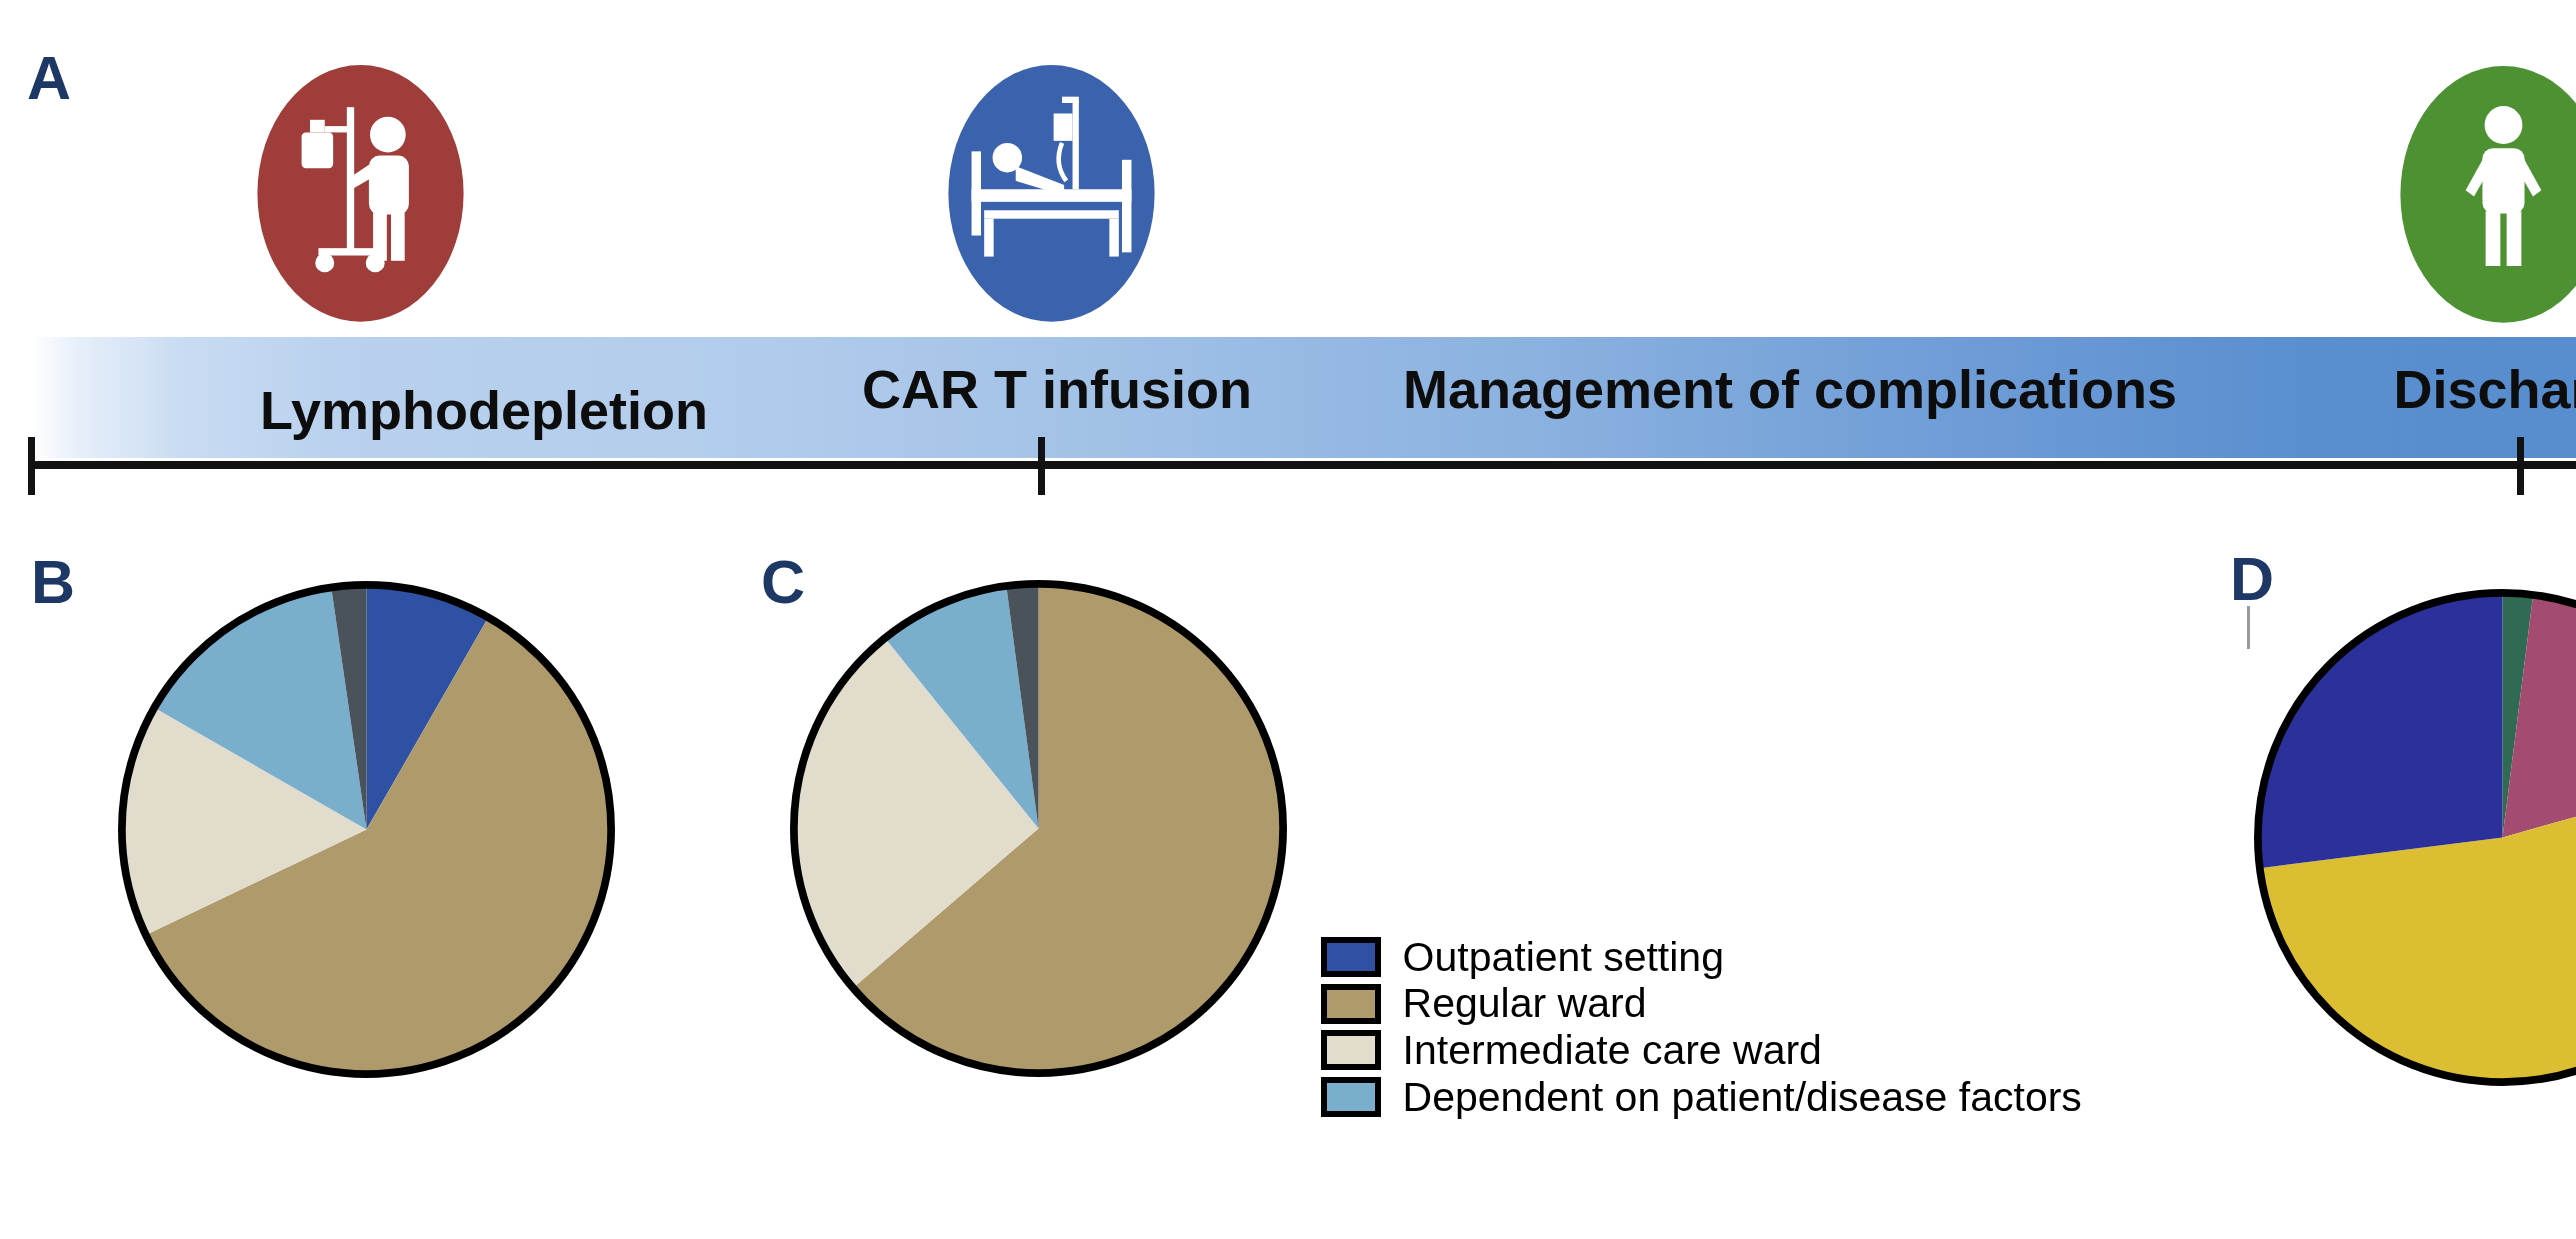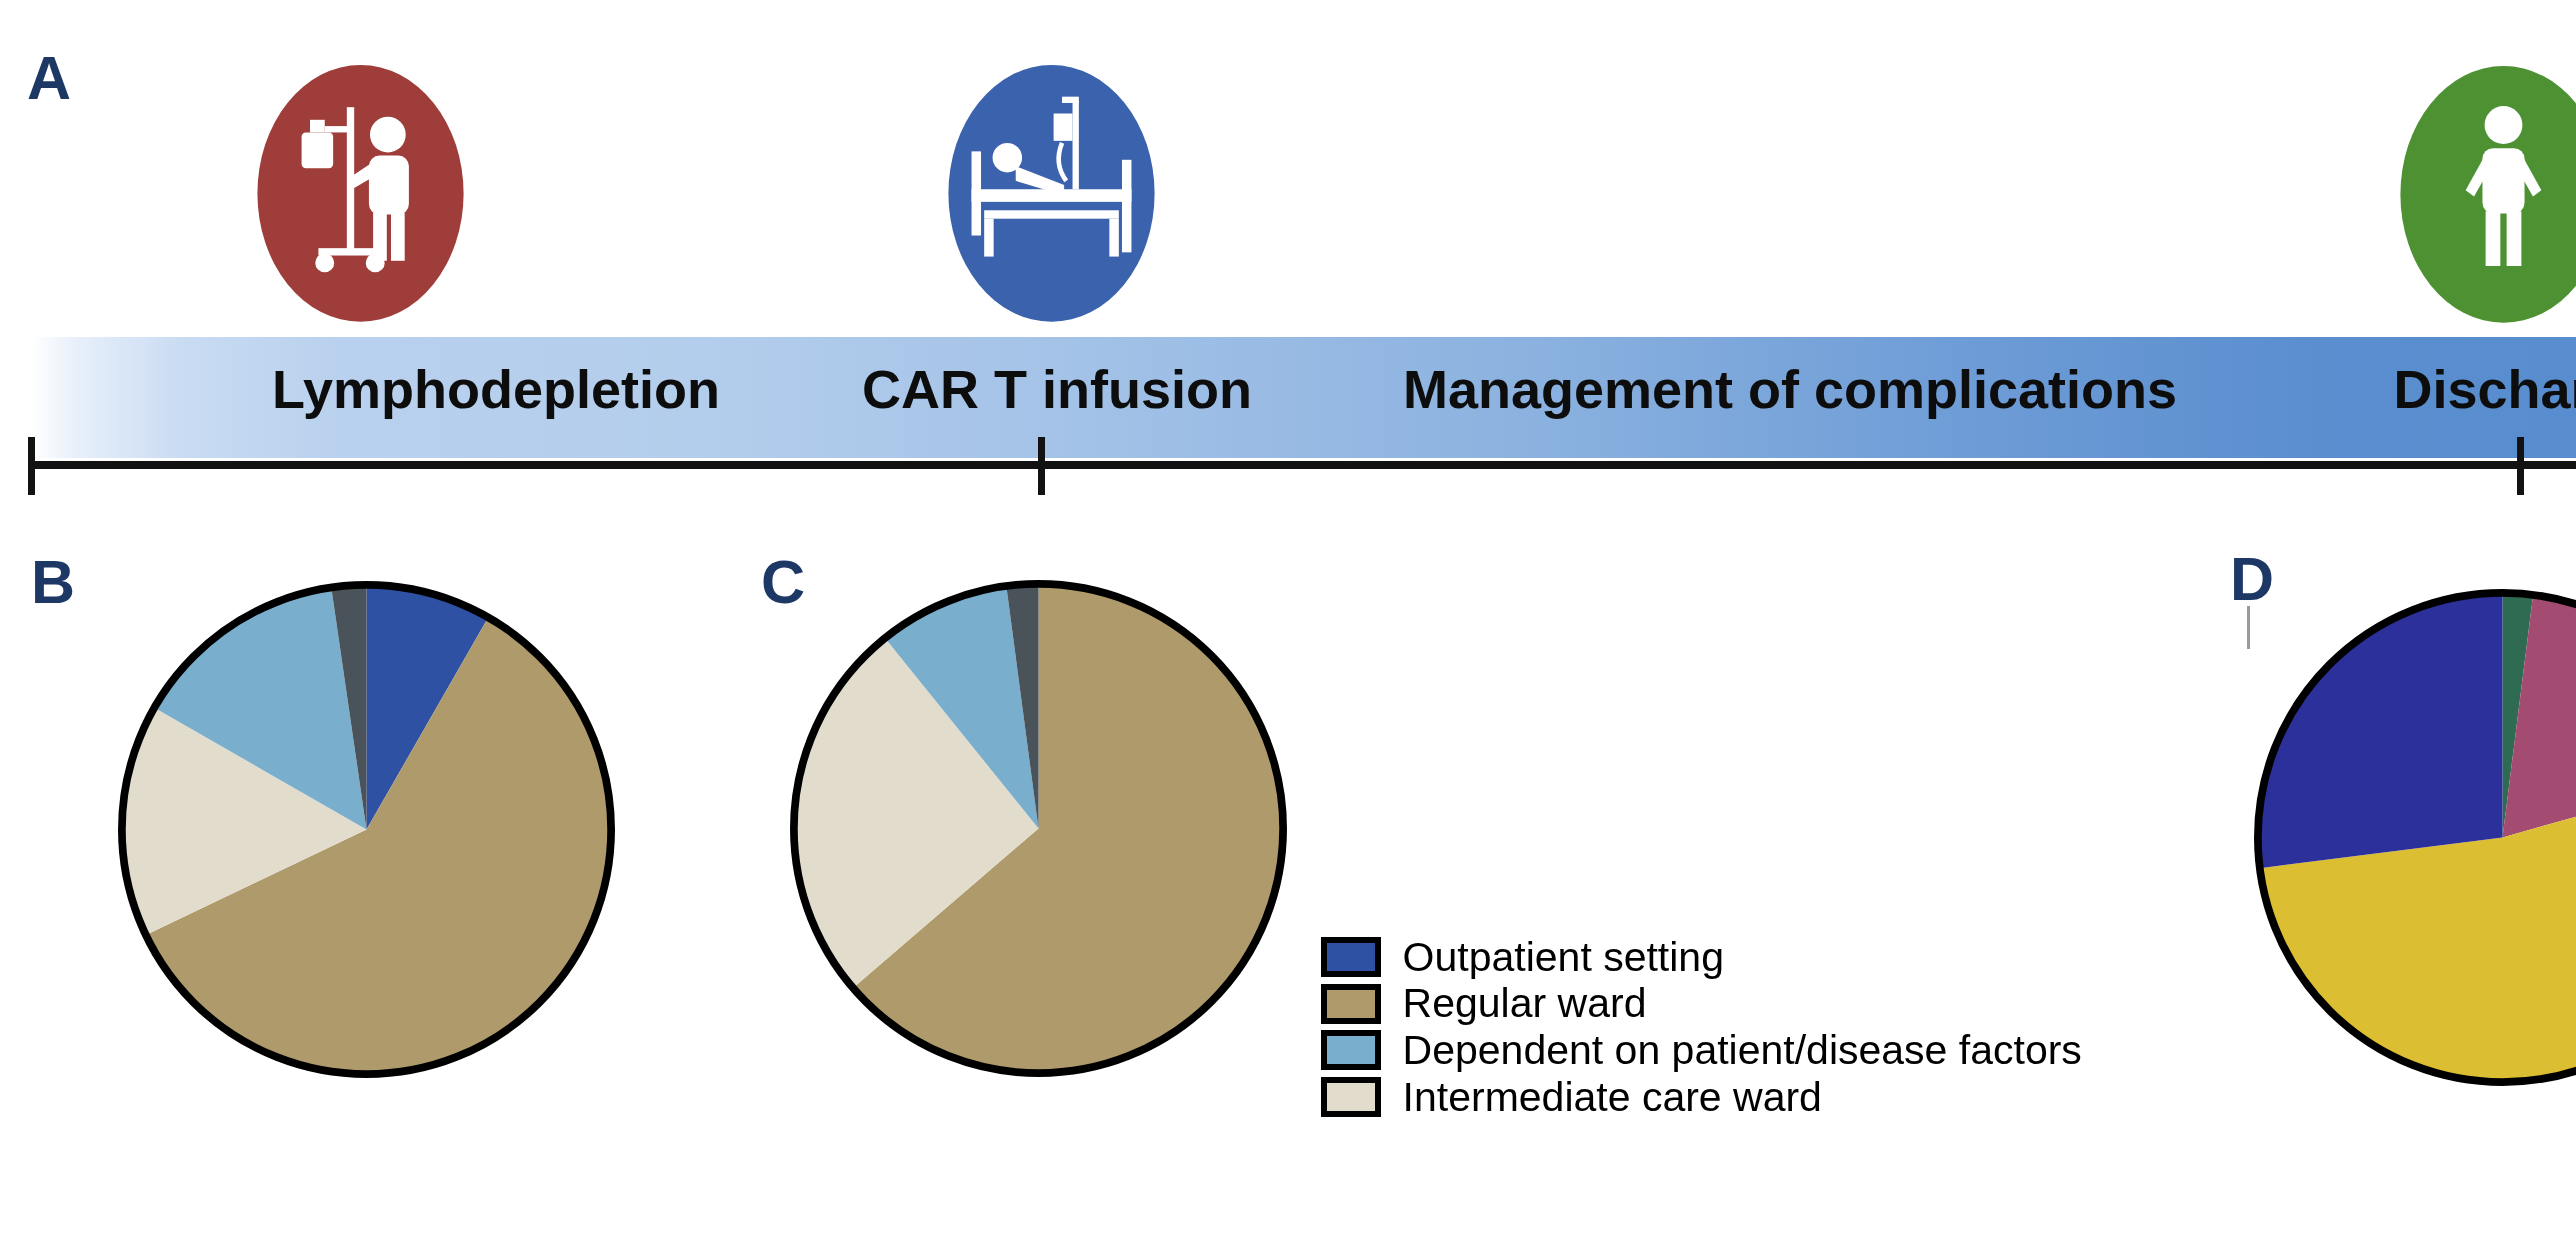--- a/index.html
+++ b/index.html
@@ -74,21 +74,21 @@
       <circle cx="50" cy="29" r="9"></circle>
       <rect x="40" y="40" width="20" height="31" rx="5"></rect>
       <path d="M42,42 L32,60 L36,63 L45,47 Z"></path>
       <path d="M58,42 L68,60 L64,63 L55,47 Z"></path>
       <rect x="41.5" y="70" width="7" height="26"></rect>
       <rect x="51.5" y="70" width="7" height="26"></rect>
     </g>
   </svg>
 
   <div class="band"></div>
-  <div class="stage-label" style="left:496px;">Lymphodepletion</div>
+  <div class="stage-label" style="left:484px;margin-top:21px;">Lymphodepletion</div>
   <div class="stage-label" style="left:1057px;text-align:right;">CAR T infusion</div>
   <div class="stage-label" style="left:1790px;">Management of complications</div>
   <div class="stage-label" style="left:2524px;">Discharge</div>
 
   <div class="axis-line"></div>
 
   <div class="tick" style="left:28px;"></div>
   <div class="tick" style="left:1038px;"></div>
   <div class="tick" style="left:2517px;"></div>
 
@@ -114,26 +114,26 @@
   <div class="legend legend-care" style="left:1305px;top:937px;">
     <div class="legend-row">
       <div class="swatch" style="background-color: rgb(47, 81, 163);"></div>
       <div class="legend-label">Outpatient setting</div>
     </div>
     <div class="legend-row">
       <div class="swatch" style="background-color: rgb(175, 154, 107);"></div>
       <div class="legend-label">Regular ward</div>
     </div>
     <div class="legend-row">
+      <div class="swatch" style="background-color: rgb(226, 220, 205);"></div>
+      <div class="legend-label">Intermediate care ward</div>
+    </div>
+    <div class="legend-row">
       <div class="swatch" style="background-color: rgb(121, 174, 205);"></div>
       <div class="legend-label">Dependent on patient/disease factors</div>
-    </div>
-    <div class="legend-row">
-      <div class="swatch" style="background-color: rgb(226, 220, 205);"></div>
-      <div class="legend-label">Intermediate care ward</div>
     </div>
   </div>
 
   <div class="plabel" style="left:2230px;top:549px;">D</div>
   <div class="mini-tick"></div>
   <svg class="pie-svg" style="left:2245px;top:580px;" viewBox="-500 -500 1000 1000">
       <path d="M0,0 L0.0,-475.0 A475,475 0 0 1 59.5,-471.3 Z" fill="#2e6b52"></path>
       <path d="M0,0 L59.5,-471.3 A475,475 0 0 1 457.0,-129.7 Z" fill="#a34b70"></path>
       <path d="M0,0 L457.0,-129.7 A475,475 0 1 1 -471.3,59.5 Z" fill="#dcbe32"></path>
       <path d="M0,0 L-471.3,59.5 A475,475 0 0 1 -0.0,-475.0 Z" fill="#2b309a"></path>

